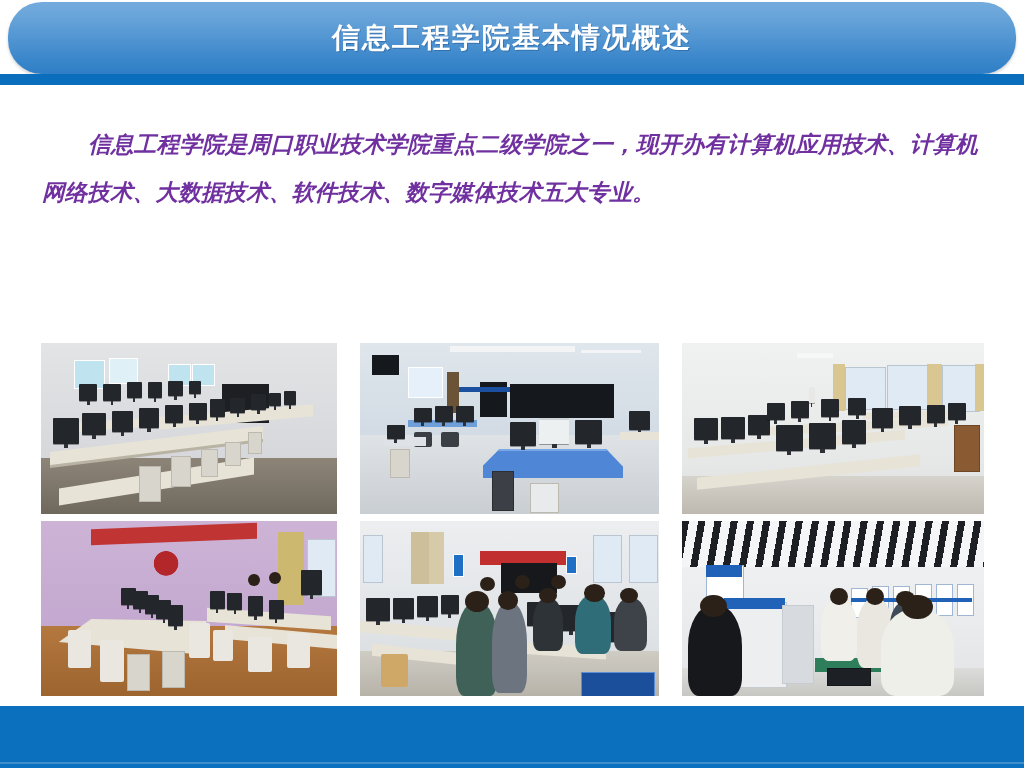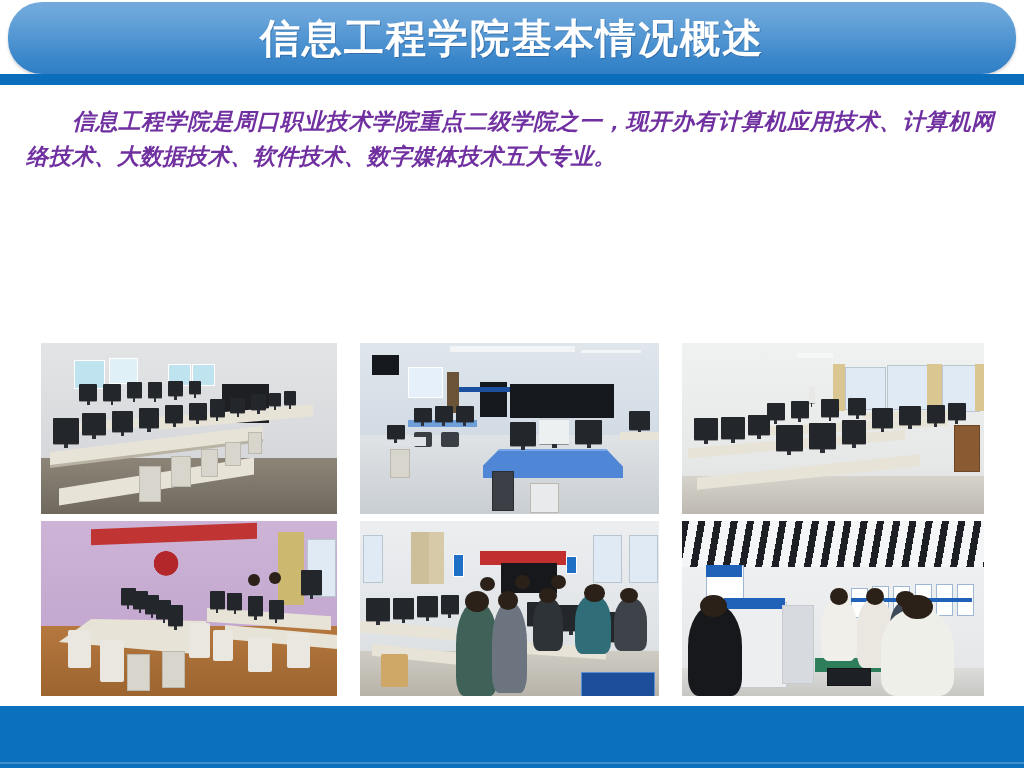--- a/index.html
+++ b/index.html
@@ -37,21 +37,21 @@
        #3b87cb 78%,
        #2f7fc6 100%);
     box-shadow: 0 2px 3px rgba(0,0,0,0.18);
     display: flex;
     align-items: center;
     justify-content: center;
   }
   .title-text {
     color: #ffffff;
     font-family: "DejaVu Sans", "Liberation Sans", sans-serif;
-    font-size: 40px;
+    font-size: 28px;
     font-weight: bold;
     letter-spacing: 2px;
     line-height: 1;
     text-shadow: 1px 1px 0 rgba(20,60,110,0.35);
     white-space: nowrap;
     text-align: center;
   }
   .header-underbar {
     position: absolute;
     left: 0;
@@ -69,23 +69,23 @@
     width: 1024px;
     padding: 0 30px 0 26px;
     box-sizing: border-box;
   }
   .para {
     color: #7030a0;
     font-family: "DejaVu Serif", "Liberation Serif", serif;
     font-size: 22.5px;
     font-weight: bold;
     font-style: italic;
-    line-height: 35px;
+    line-height: 48px;
     text-indent: 2.05em;
-    margin: 0;
+    margin: 16px;
     text-align: justify;
     text-justify: inter-character;
     letter-spacing: 0.2px;
   }
   .para + .para { margin-top: 0px; }
 
   
   .gallery {
     position: absolute;
     left: 40px;

